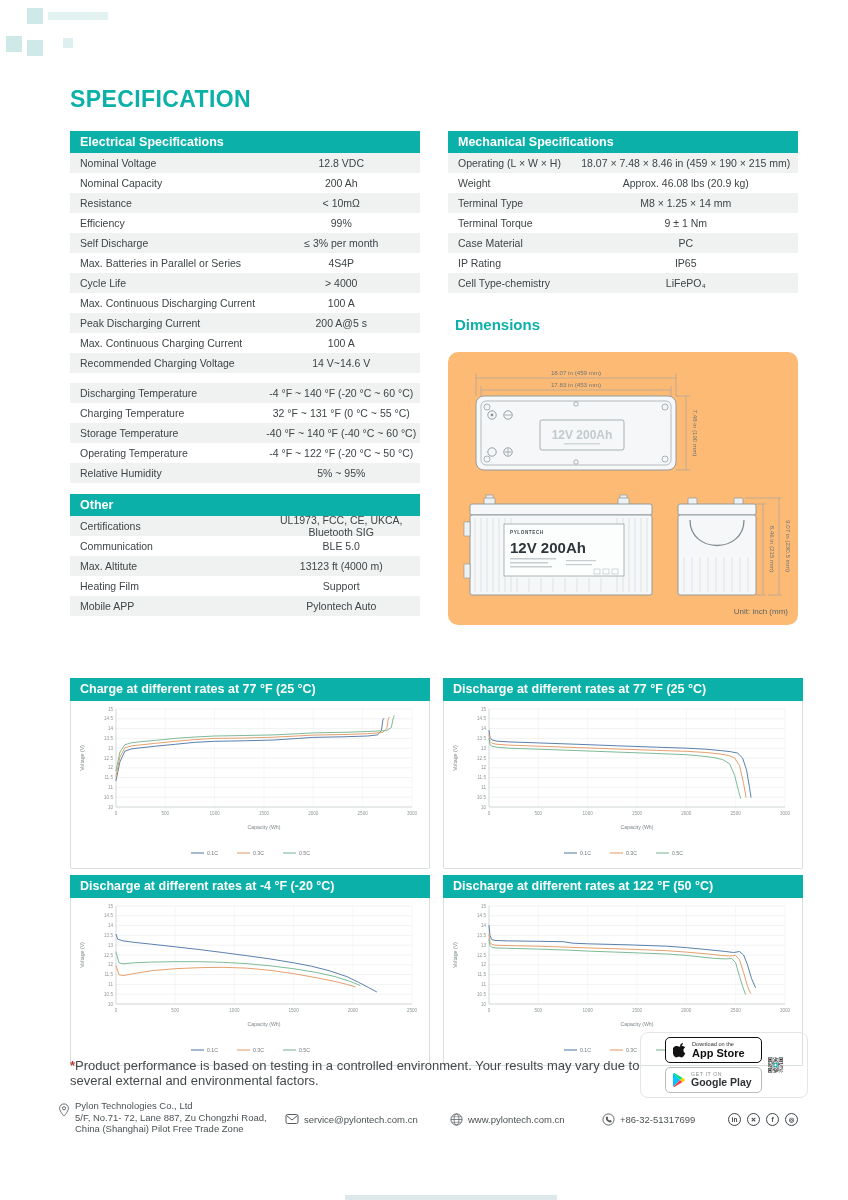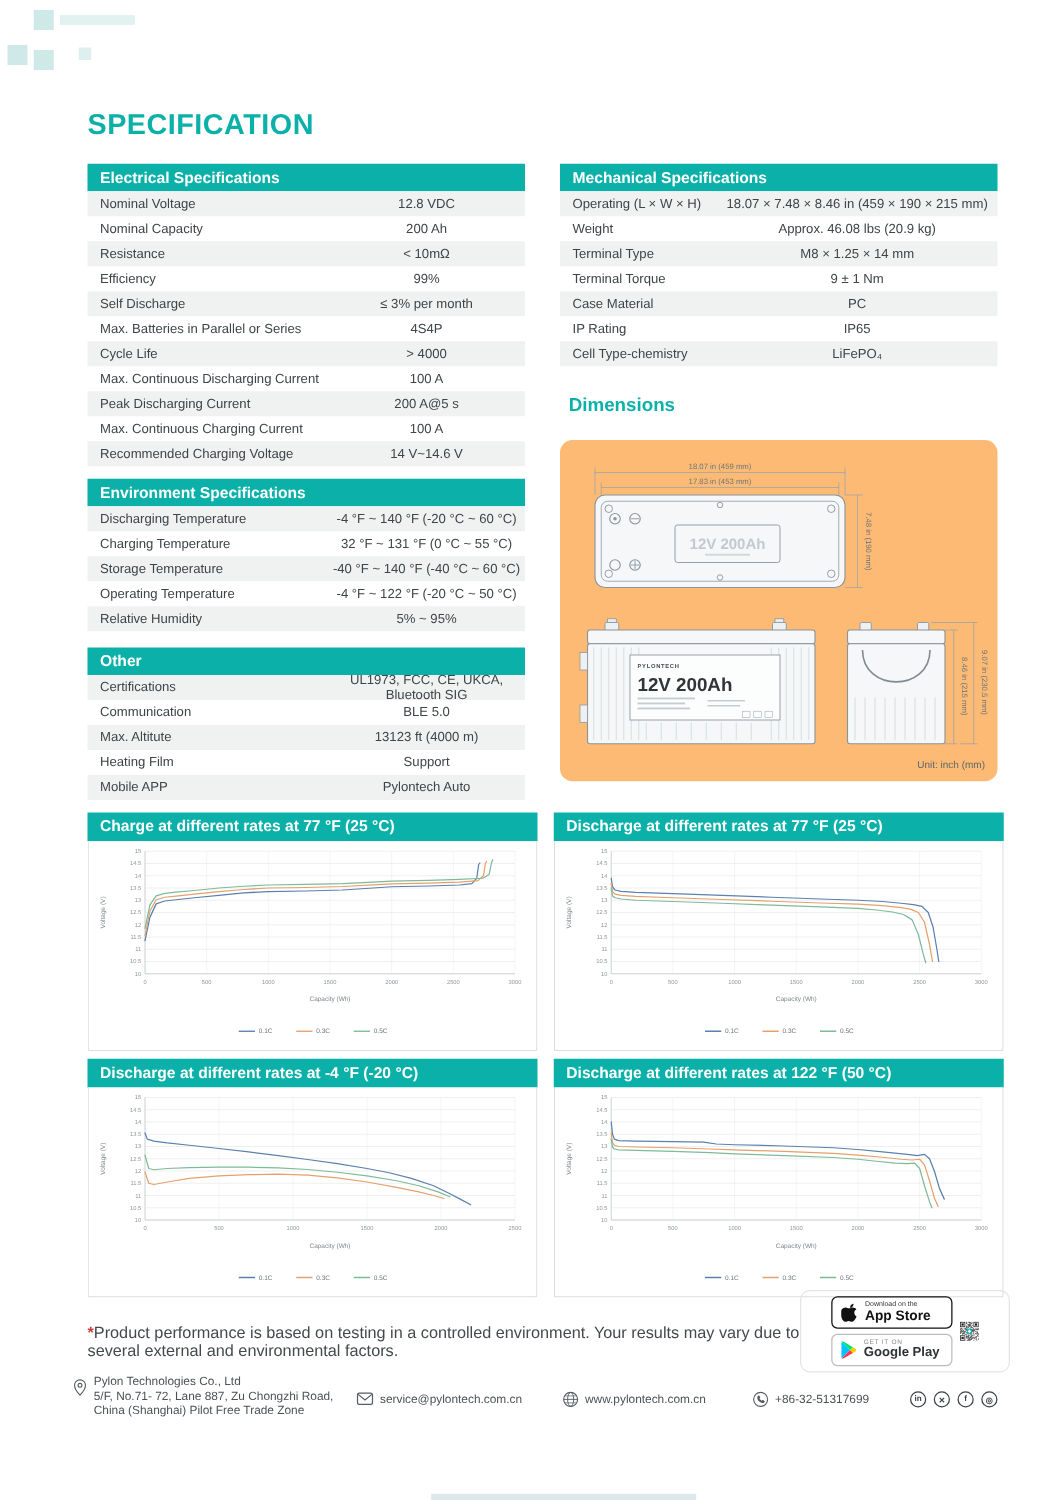--- a/index.html
+++ b/index.html
@@ -14,21 +14,21 @@
   .srow{display:flex;height:20px;align-items:center;font-size:10.5px;color:#3e4447;}
   .rows .srow:nth-child(odd){background:#f0f2f2;}
   .sl{flex:1;padding-left:10px;}
   .sv{width:45%;text-align:center;}
   .mech .sl{flex:0 0 33%;}
   .mech .sv{flex:1;width:auto;}
   .dims-h{position:absolute;left:455px;top:316px;margin:0;font-size:15px;font-weight:bold;color:#0bb1a9;}
   .dims-panel{position:absolute;left:448px;top:352px;width:350px;height:273px;background:#fdba74;border-radius:10px;}
   .chart-card{position:absolute;width:360px;}
   .chart-title{background:#0bb1a9;color:#fff;font-size:12.5px;font-weight:bold;height:23px;
-               line-height:23px;padding-left:10px;box-sizing:border-box;}
+               line-height:23px;padding-left:10px;box-sizing:border-box;margin-top:28px;}
   .chart-panel{border:1px solid #d9dedf;border-top:none;background:#fff;height:167px;
                border-radius:0 0 2px 2px;display:flex;justify-content:center;align-items:center;}
   .footnote{position:absolute;left:70px;top:1045px;width:575px;font-size:13px;line-height:15px;color:#44494c;}
   .footnote .ast{color:#c43c35;font-weight:bold;}
   .apps-box{position:absolute;left:640px;top:1032px;width:168px;height:66px;border:1px solid #e2e6e7;
             border-radius:8px;box-sizing:border-box;display:flex;align-items:center;padding:0 24px;gap:6px;}
   .badges{display:flex;flex-direction:column;gap:4px;}
   .badge{display:flex;align-items:center;gap:6px;width:97px;height:26px;border-radius:5px;background:#fff;
          box-sizing:border-box;padding:0 7px;}
   .appstore{border:1.4px solid #111;}
@@ -104,21 +104,20 @@
           <span class="sv">100 A</span>
         </div>
         <div class="srow">
           <span class="sl">Recommended Charging Voltage</span>
           <span class="sv">14 V~14.6 V</span>
         </div>
       </div>
   </section>
 
   <section class="tbl" style="left:70px;top:383px">
-    <div class="thead">Environment Specifications</div>
     <div class="rows">
         <div class="srow">
           <span class="sl">Discharging Temperature</span>
           <span class="sv">-4 °F ~ 140 °F (-20 °C ~ 60 °C)</span>
         </div>
         <div class="srow">
           <span class="sl">Charging Temperature</span>
           <span class="sv">32 °F ~ 131 °F (0 °C ~ 55 °C)</span>
         </div>
         <div class="srow">
@@ -129,21 +128,21 @@
           <span class="sl">Operating Temperature</span>
           <span class="sv">-4 °F ~ 122 °F (-20 °C ~ 50 °C)</span>
         </div>
         <div class="srow">
           <span class="sl">Relative Humidity</span>
           <span class="sv">5% ~ 95%</span>
         </div>
       </div>
   </section>
 
-  <section class="tbl" style="left:70px;top:518px">
+  <section class="tbl" style="left:70px;top:494px">
     <div class="thead">Other</div>
     <div class="rows">
         <div class="srow">
           <span class="sl">Certifications</span>
           <span class="sv">UL1973, FCC, CE, UKCA, Bluetooth SIG</span>
         </div>
         <div class="srow">
           <span class="sl">Communication</span>
           <span class="sv">BLE 5.0</span>
         </div>

